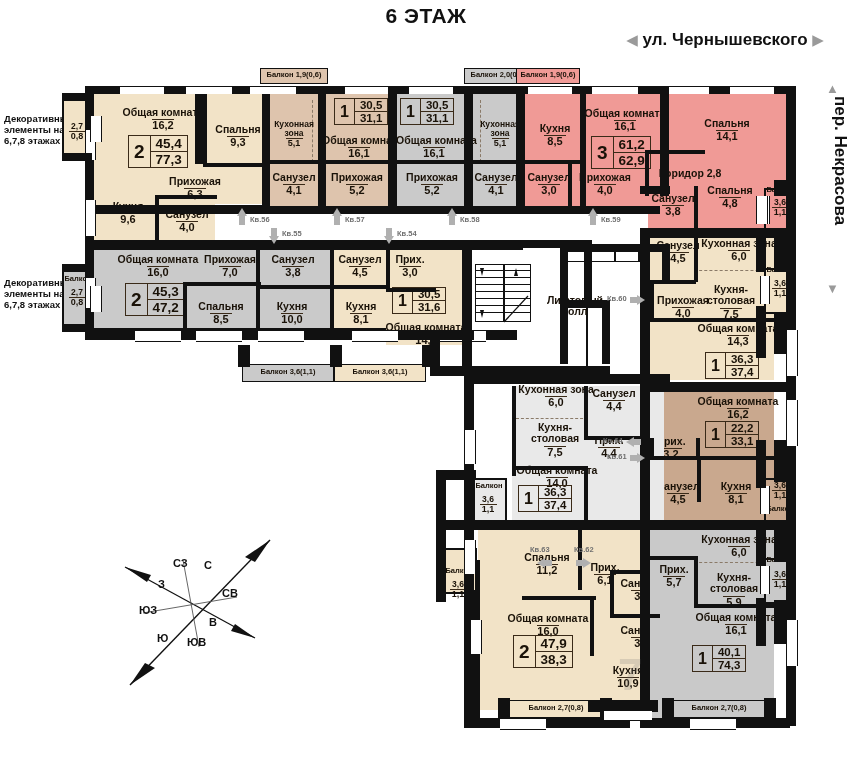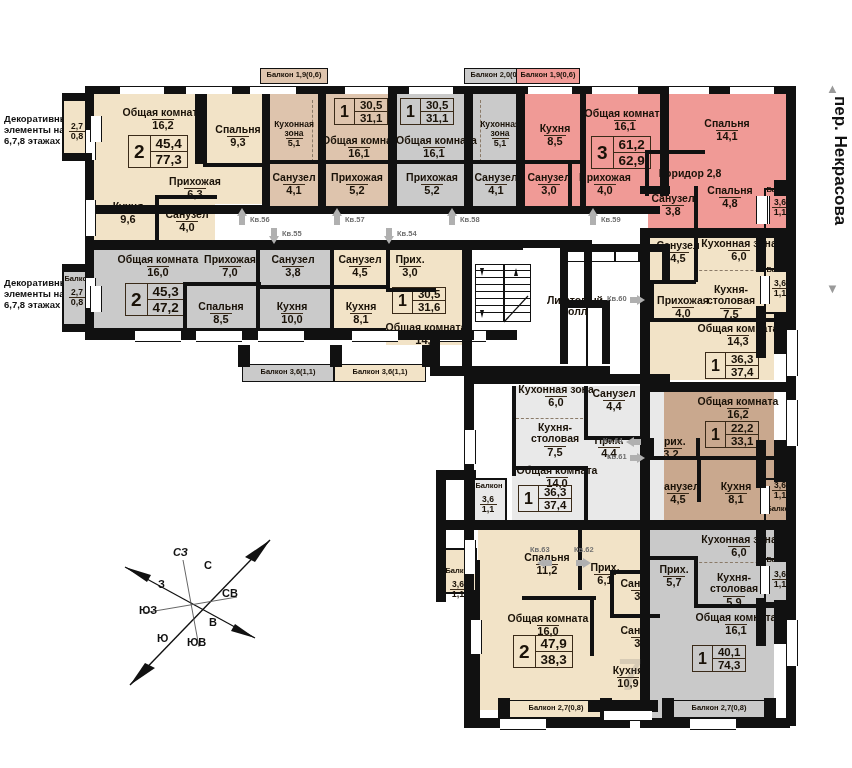--- a/index.html
+++ b/index.html
@@ -75,21 +75,27 @@
       letter-spacing:2px;user-select:none;}
 
   
   .stairline{position:absolute;background:#111;height:1px;}
 </style>
 </head>
 <body>
 
 <div id="plan">
 
-
+  <div id="title">6 ЭТАЖ</div>
+
+  <div id="street-top">
+    <span class="arrowL">◀</span>
+    <span>ул. Чернышевского</span>
+    <span class="arrowR">▶</span>
+  </div>
 
   <div class="t" style="left:826px;top:82px;font-size:13px;color:#9a9a9a;">▲</div>
   <div id="street-right">пер. Некрасова</div>
   <div class="t" style="left:826px;top:282px;font-size:13px;color:#9a9a9a;">▼</div>
 
   <div class="callout" style="left:4px;top:113px;">
     <div>Декоративные</div>
     <div>элементы на</div>
     <div>6,7,8 этажах</div>
   </div>
@@ -782,16 +788,16 @@
 
       <line x1="48" y1="108" x2="142" y2="92" stroke="#555" stroke-width="0.9"></line>
     </svg>
     <div class="cmplab" style="left:109px;top:54px;">С</div>
     <div class="cmplab" style="left:127px;top:82px;">СВ</div>
     <div class="cmplab" style="left:114px;top:111px;">В</div>
     <div class="cmplab" style="left:92px;top:131px;">ЮВ</div>
     <div class="cmplab" style="left:62px;top:127px;">Ю</div>
     <div class="cmplab" style="left:44px;top:99px;">ЮЗ</div>
     <div class="cmplab" style="left:63px;top:73px;">З</div>
-    <div class="cmplab" style="left:78px;top:41px;font-style:italic;">СЗ</div>
+    <div class="cmplab" style="left:78px;top:52px;">СЗ</div>
   </div>
 
 </div>
 
 </body></html>

